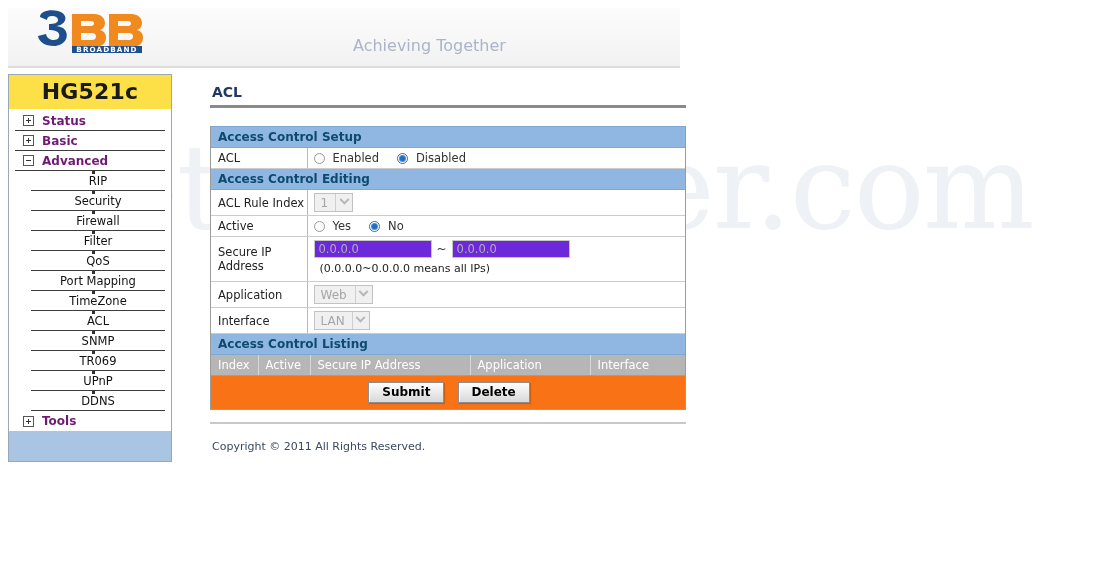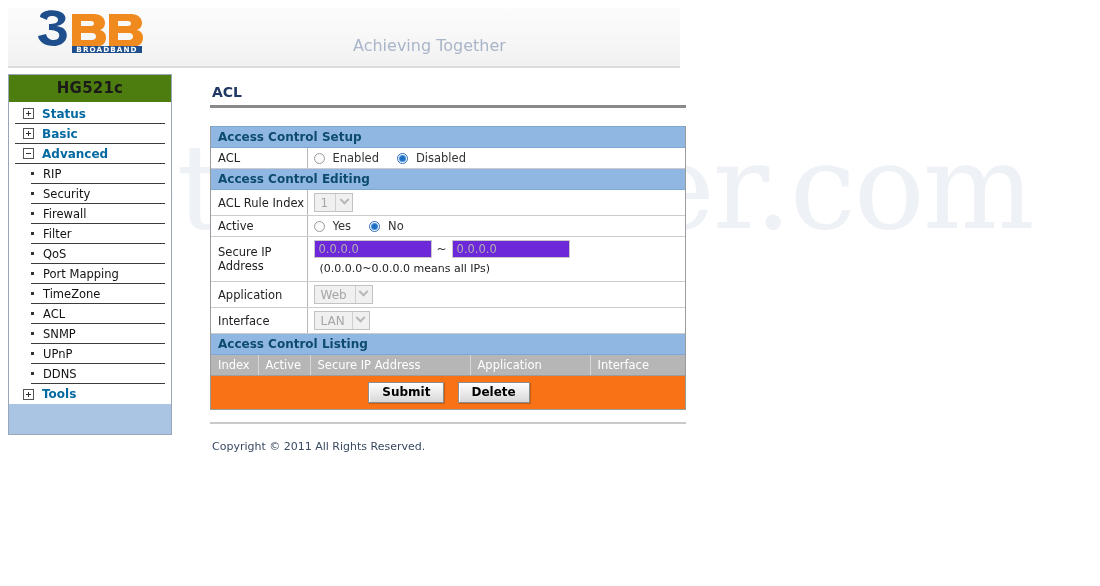--- a/index.html
+++ b/index.html
@@ -51,23 +51,23 @@
   
   .sidebar {
     position: absolute;
     left: 8px; top: 74px;
     width: 164px;
     z-index: 2;
     border: 1px solid #9aa7b8;
     background: #ffffff;
   }
   .sidebar-title {
-    background: #4d7c0f;
+    background: #fde047;
     color: #1a1a1a;
-    font-size: 15px;
+    font-size: 22px;
     font-weight: bold;
     text-align: center;
     padding: 4px 0 5px 0;
     letter-spacing: 0.2px;
     font-family: "DejaVu Sans", "Liberation Sans", sans-serif;
   }
   .nav { background:#fff; padding: 2px 0 0 0; }
   .nav-top {
     display: flex; align-items: center;
     height: 20px;
@@ -93,27 +93,28 @@
     background: #333;
   }
   .tg.plus::after {
     content: "";
     position: absolute;
     left: 4px; top: 2px;
     width: 1px; height: 5px;
     background: #333;
   }
   .nav-top-label {
-    font-size: 12px; font-weight: bold; color: #0369a1;
+    font-size: 12px; font-weight: bold; color: #701a75;
   }
   .nav-sub {
     display: flex; align-items: center;
     height: 20px;
     margin: 0 6px 0 22px;
     border-bottom: 1px solid #3c3c3c;
+    flex-direction: column;
   }
   .dot {
     display: inline-block;
     width: 3px; height: 3px;
     background: #333;
     margin-right: 9px;
     flex: 0 0 auto;
   }
   .nav-sub-label { font-size: 11.5px; color: #111; }
   .sidebar-foot {
@@ -364,20 +365,24 @@
       <div class="nav-sub">
         <span class="dot"></span>
         <span class="nav-sub-label">ACL</span>
       </div>
       <div class="nav-sub">
         <span class="dot"></span>
         <span class="nav-sub-label">SNMP</span>
       </div>
       <div class="nav-sub">
         <span class="dot"></span>
+        <span class="nav-sub-label">TR069</span>
+      </div>
+      <div class="nav-sub">
+        <span class="dot"></span>
         <span class="nav-sub-label">UPnP</span>
       </div>
       <div class="nav-sub">
         <span class="dot"></span>
         <span class="nav-sub-label">DDNS</span>
       </div>
 
       <div class="nav-top" style="border-bottom:none;">
         <span class="tg plus"></span>
         <span class="nav-top-label">Tools</span>

